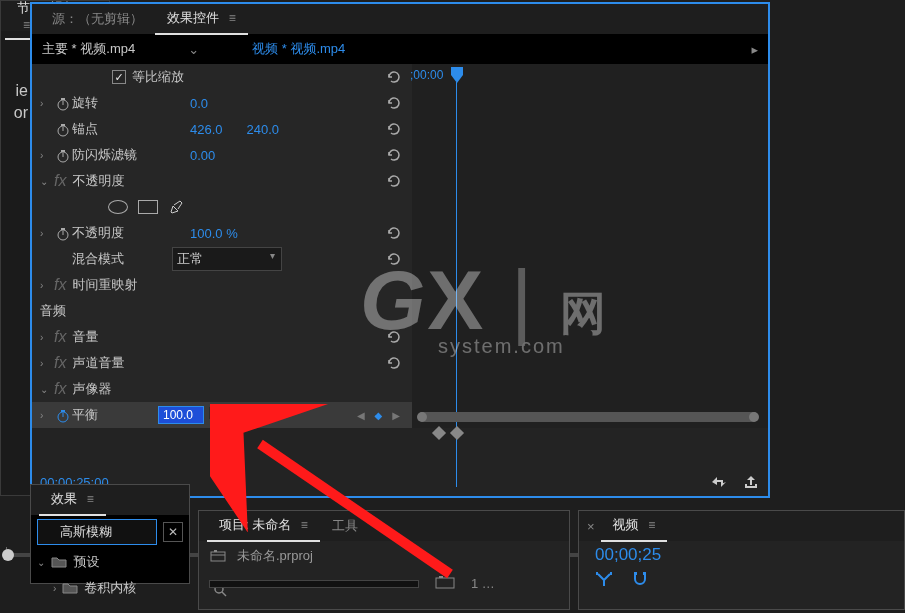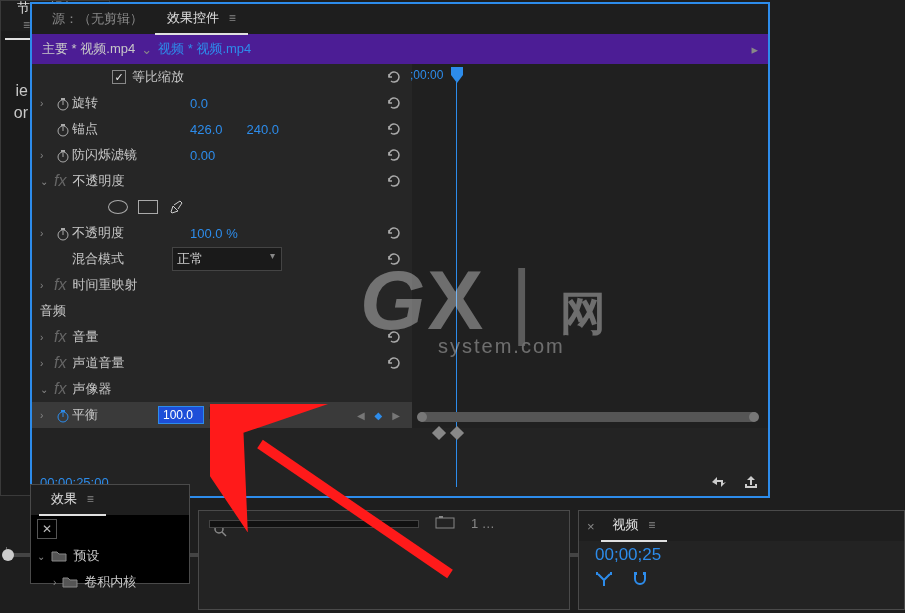--- a/index.html
+++ b/index.html
@@ -57,21 +57,22 @@
   .ec-panel {
     left: 30px;
     top: 2px;
     width: 740px;
     height: 496px;
   }
   .ec-header {
     display: flex;
     align-items: center;
     padding: 6px 10px;
-    background: #4c1d95;
+    background: #000000;
+    gap: 47px;
   }
   .ec-crumb {
     color: #c8c8c8;
   }
   .ec-crumb.link { color: #2d8ceb; }
   .ec-dd { margin: 0 6px; color: #888;}
   .ec-body {
     display: flex;
   }
   .ec-left {
@@ -681,20 +682,29 @@
 </div>
 
 <div class="panel effects-panel">
   <div class="panel-tabs">
     <div class="tab active">
       <span>效果</span>
       <span class="menu-icon">≡</span>
     </div>
   </div>
   <div class="search-row">
+    <div style="position:relative; flex:1">
+      <span class="mag-icon">
+        <svg width="14" height="14">
+            <circle cx="6" cy="6" r="4" stroke="#2d8ceb" fill="none" stroke-width="1.5"></circle>
+            <line x1="9" y1="9" x2="13" y2="13" stroke="#2d8ceb" stroke-width="1.5"></line>
+          </svg>
+      </span>
+      <div class="search-field">高斯模糊</div>
+    </div>
     <div class="clearx">✕</div>
   </div>
   <div class="tree-row">
     <span class="disclosure" style="color:#888;font-size:10px;">⌄</span>
     <span class="folder-icon">
       <svg width="16" height="12">
           <path d="M1 2h5l2 2h7v7H1z" fill="#555" stroke="#888"></path>
         </svg>
     </span>
     <span>预设</span>
@@ -704,20 +714,37 @@
     <span class="folder-icon">
       <svg width="16" height="12">
           <path d="M1 2h5l2 2h7v7H1z" fill="#555" stroke="#888"></path>
         </svg>
     </span>
     <span>卷积内核</span>
   </div>
 </div>
 
 <div class="panel project-panel">
+  <div class="panel-tabs">
+    <div class="tab active">
+      <span>项目: 未命名</span>
+      <span class="menu-icon">≡</span>
+    </div>
+    <div class="tab">工具</div>
+  </div>
+  <div class="proj-filename">
+    <span>
+      <svg width="18" height="14">
+          <rect x="2" y="4" width="14" height="9" stroke="#888" fill="none"></rect>
+          <rect x="5" y="2" width="3" height="2" fill="#888"></rect>
+          <line x1="2" y1="7" x2="16" y2="7" stroke="#888"></line>
+        </svg>
+    </span>
+    <span>未命名.prproj</span>
+  </div>
   <div class="proj-toolbar">
     <div style="position:relative; flex:1; max-width:210px">
       <span class="mag-icon">
         <svg width="14" height="14">
             <circle cx="6" cy="6" r="4" stroke="#888" fill="none" stroke-width="1.5"></circle>
             <line x1="9" y1="9" x2="13" y2="13" stroke="#888" stroke-width="1.5"></line>
           </svg>
       </span>
       <div class="search-field plain"></div>
     </div>

